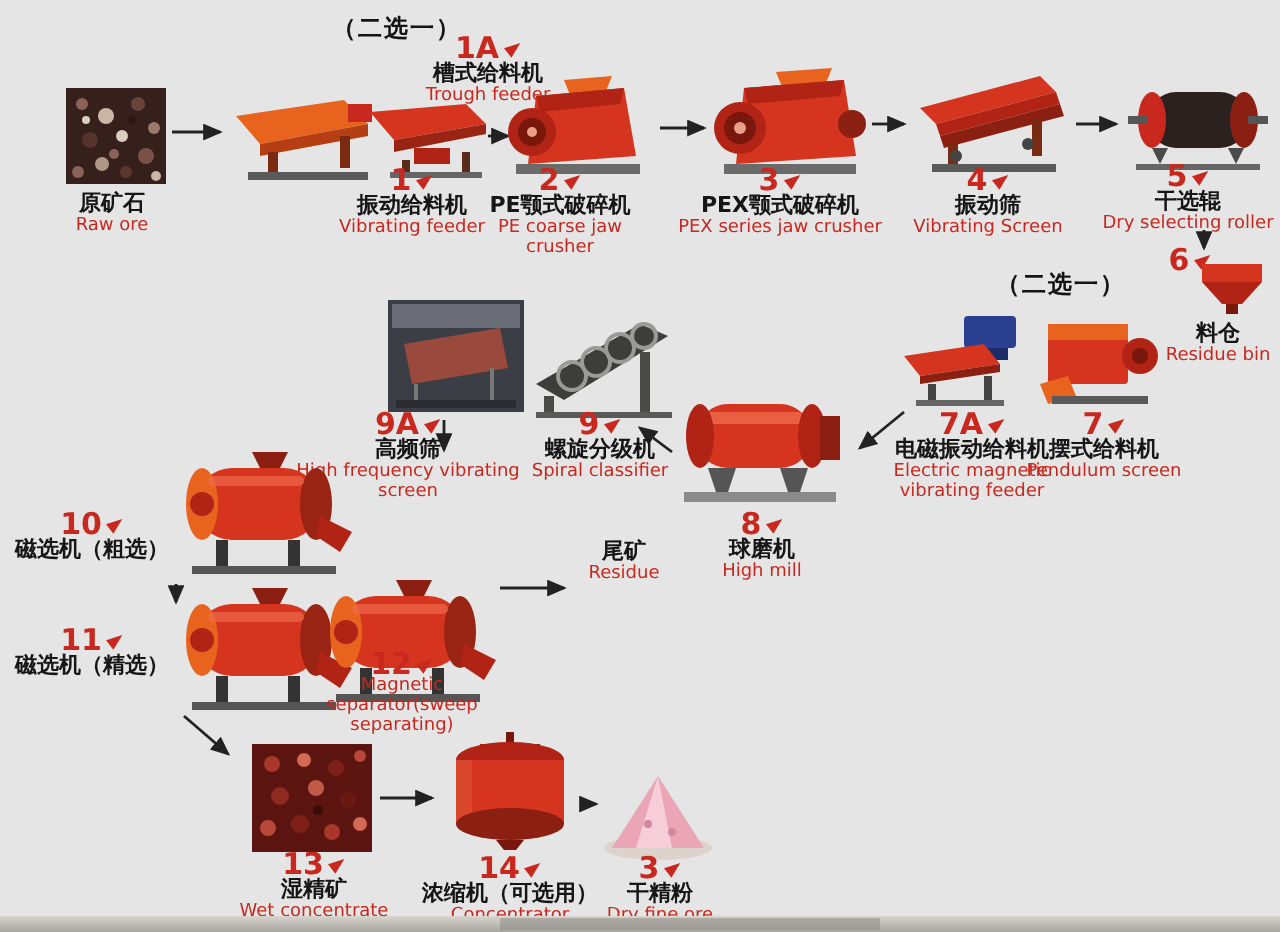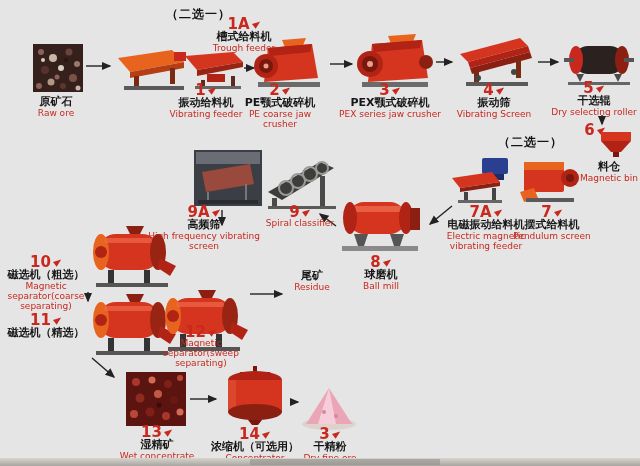--- a/index.html
+++ b/index.html
@@ -202,21 +202,21 @@
           <span class="arrow-red"></span>
       </div>
     </div>
     <svg class="icon" style="left:598px;top:130px" width="36" height="28">
       <rect x="3" y="2" width="30" height="9" fill="#d5351f"></rect>
       <polygon points="3,11 33,11 23,22 13,22" fill="#b02315"></polygon>
       <rect x="15" y="22" width="6" height="5" fill="#7a170d"></rect>
     </svg>
     <div class="label" style="left:578px;top:160px;width:62px">
       <div class="zh">料仓</div>
-      <div class="en">Magnetic bin</div>
+      <div class="en">Residue bin</div>
     </div>
   </div>
 
   <div>
     <svg class="icon" style="left:450px;top:156px" width="62" height="48">
       <rect x="32" y="2" width="26" height="16" rx="2" fill="#2a3f8f"></rect>
       <rect x="36" y="18" width="18" height="6" fill="#1d2c66"></rect>
       <polygon points="2,22 42,16 50,26 10,32" fill="#d5351f"></polygon>
       <polygon points="10,32 50,26 50,30 10,36" fill="#8a1f12"></polygon>
       <rect x="14" y="36" width="4" height="9" fill="#444"></rect>
@@ -262,21 +262,21 @@
       <polygon points="20,44 34,44 30,56 24,56" fill="#555"></polygon>
       <polygon points="56,44 70,44 66,56 60,56" fill="#555"></polygon>
       <rect x="8" y="56" width="76" height="5" fill="#8a8a8a"></rect>
     </svg>
     <div class="label" style="left:348px;top:256px;width:66px">
       <div class="num-row">
         <span>8</span>
           <span class="arrow-red"></span>
       </div>
       <div class="zh">球磨机</div>
-      <div class="en">Ball mill</div>
+      <div class="en">High mill</div>
     </div>
   </div>
 
   <div>
     <svg class="icon" style="left:194px;top:150px" width="68" height="56">
       <rect width="68" height="56" fill="#3c3e46"></rect>
       <rect x="2" y="2" width="64" height="12" fill="#6a6c76"></rect>
       <polygon points="8,22 56,14 60,34 12,42" fill="#9a4a3c"></polygon>
       <line x1="14" y1="42" x2="14" y2="52" stroke="#777" stroke-width="2"></line>
       <line x1="52" y1="34" x2="52" y2="50" stroke="#777" stroke-width="2"></line>
@@ -301,20 +301,21 @@
       <circle cx="58" cy="12" r="6" fill="none" stroke="#9a9a96" stroke-width="2"></circle>
       <rect x="8" y="42" width="5" height="10" fill="#4a4a48"></rect>
       <rect x="56" y="20" width="5" height="30" fill="#4a4a48"></rect>
       <rect x="4" y="50" width="68" height="3" fill="#5a5a58"></rect>
     </svg>
     <div class="label" style="left:248px;top:206px;width:104px">
       <div class="num-row">
         <span>9</span>
           <span class="arrow-red"></span>
       </div>
+      <div class="zh">螺旋分级机</div>
       <div class="en">Spiral classifier</div>
     </div>
   </div>
 
   <div>
     <svg class="icon" style="left:84px;top:226px" width="96" height="64">
       <polygon points="42,0 60,0 56,8 46,8" fill="#8a1f12"></polygon>
       <rect x="14" y="8" width="62" height="36" rx="18" fill="#d5351f"></rect>
       <ellipse cx="17" cy="26" rx="8" ry="18" fill="#e8641e"></ellipse>
       <circle cx="17" cy="26" r="6" fill="#b02315"></circle>
@@ -324,21 +325,20 @@
       <rect x="60" y="44" width="6" height="13" fill="#333"></rect>
       <polygon points="76,32 92,40 86,50 74,42" fill="#b02315"></polygon>
       <rect x="12" y="57" width="72" height="4" fill="#555"></rect>
     </svg>
     <div class="label" style="left:0px;top:256px;width:92px">
       <div class="num-row">
         <span>10</span>
           <span class="arrow-red"></span>
       </div>
       <div class="zh">磁选机（粗选）</div>
-      <div class="en">Magnetic separator(coarse separating)</div>
     </div>
   </div>
 
   <div>
     <div class="label" style="left:286px;top:269px;width:52px">
       <div class="zh">尾矿</div>
       <div class="en">Residue</div>
     </div>
   </div>
 

